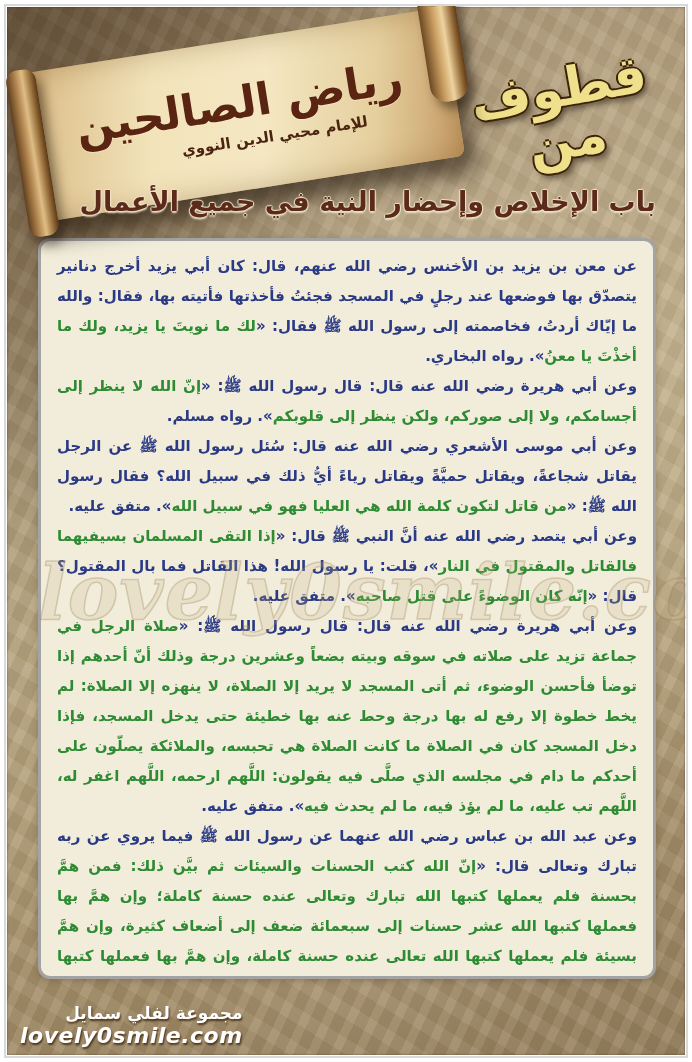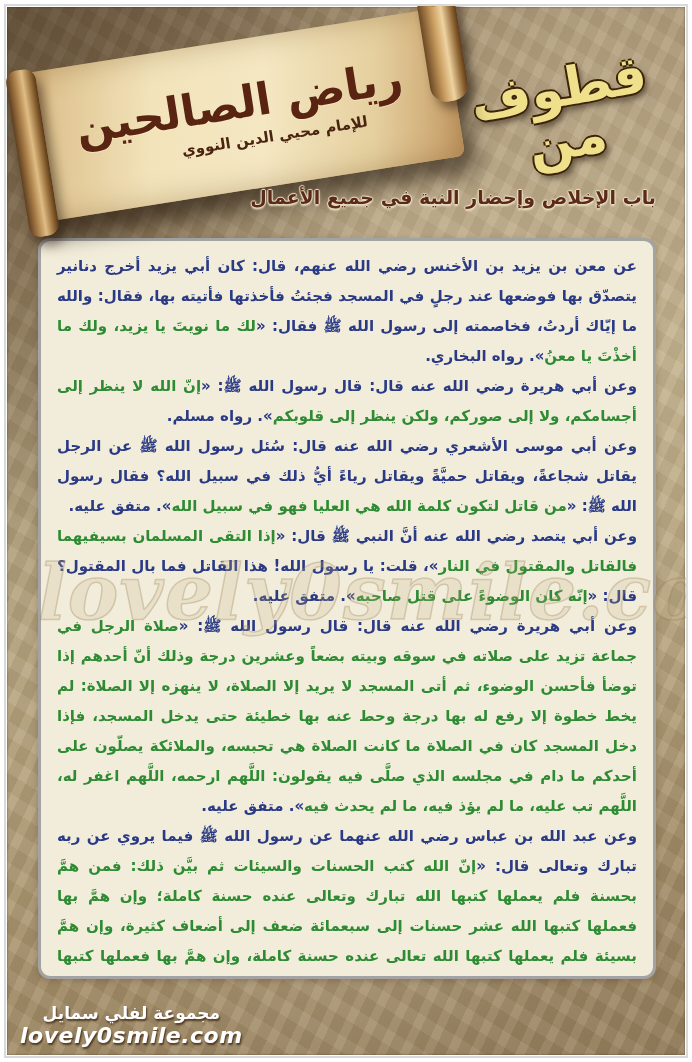--- a/index.html
+++ b/index.html
@@ -74,21 +74,21 @@
     transform:rotate(-10deg);z-index:4;
     font-size:52px;font-weight:bold;color:#efe08c;text-align:center;
     text-shadow:
       -2px 0 0 #3c2207, 2px 0 0 #3c2207, 0 -2px 0 #3c2207, 0 2px 0 #3c2207,
       3px 5px 6px rgba(20,10,2,0.55);
     line-height:1.0;
   }
 
   .chapter-title{
     position:absolute;right:36px;top:186px;z-index:6;
-    font-size:19px;font-weight:bold;color:#5c2a1b;
+    font-size:27px;font-weight:bold;color:#5c2a1b;
     text-shadow:
       -1px 0 1px #efe4c8, 1px 0 1px #efe4c8, 0 -1px 1px #efe4c8, 0 2px 2px #efe4c8;
   }
 
   
   .panel{
     position:absolute;left:38px;top:238px;width:618px;height:741px;z-index:3;
     background:#f2edda;
     border:3px solid #a3a3a3;
     border-radius:12px;
@@ -113,21 +113,21 @@
     font-family:"DejaVu Serif",serif;font-style:italic;font-weight:bold;
     font-size:76px;letter-spacing:1px;
     color:rgba(196,176,136,0.22);
     -webkit-text-stroke:1.5px rgba(150,124,84,0.30);
     pointer-events:none;
   }
 
   
   .footer{
     position:absolute;left:20px;bottom:14px;z-index:6;
-    direction:rtl;text-align:center;
+    direction:rtl;text-align:right;
   }
   .footer-ar{
     display:block;
     font-size:17px;font-weight:bold;color:#ffffff;
     text-shadow:1px 2px 2px rgba(60,38,15,0.85);
   }
   .footer-en{
     display:block;direction:ltr;
     font-size:22px;font-weight:bold;font-style:italic;color:#ffffff;
     text-shadow:1px 2px 2px rgba(60,38,15,0.85);

